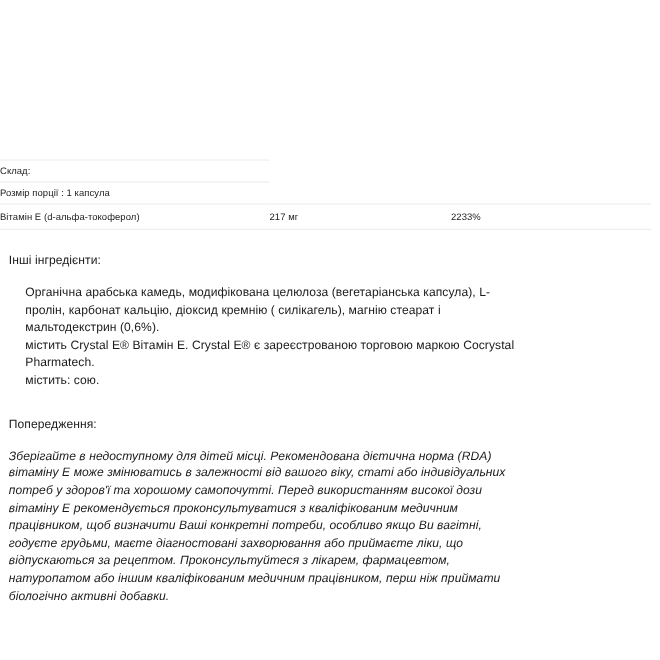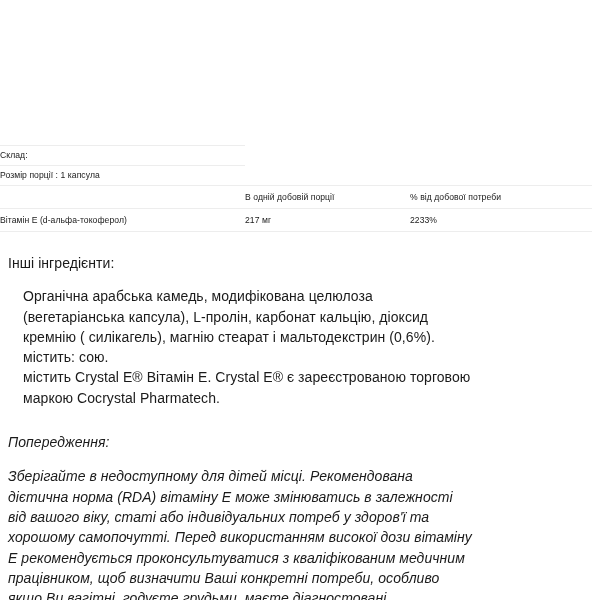--- a/index.html
+++ b/index.html
@@ -57,38 +57,37 @@
 
   tr.row-h { height: 20px; }
   tr.row-h-tall { height: 23px; }
 
   tr.closing-rule td { border-top: 1px solid #ededed; height: 0; }
 
   
   .block {
     padding-left: 8px;
     padding-right: 8px;
-    font-size: 14px;
+    font-size: 11px;
     line-height: 1.45;
     letter-spacing: 0.06px;
   }
   .block-head {
     margin-top: 21px;
     margin-bottom: 0;
   }
   .block-body {
     margin-top: 13px;
     padding-left: 23px;
   }
   .block-body p {
     margin: 0;
   }
   .warn-head {
     margin-top: 24px;
-    font-style: italic;
   }
   .warn-body {
     margin-top: 13px;
     font-style: italic;
   }
 </style>
 </head>
 <body>
 
 <div class="page">
@@ -103,46 +102,41 @@
         <td class="cell-dv"></td>
       </tr>
 
       <tr class="short-rule row-h">
         <td class="cell-name">Розмір порції : 1 капсула</td>
         <td class="cell-amount"></td>
         <td class="cell-dv"></td>
       </tr>
 
 
-      <tr class="full-rule row-h-tall">
-        <td class="cell-name"></td>
-        <td class="cell-amount">В одній добовій порції</td>
-        <td class="cell-dv">% від добової потреби</td>
-      </tr>
 
       <tr class="full-rule row-h-tall">
         <td class="cell-name">Вітамін Е (d-альфа-токоферол)</td>
         <td class="cell-amount">217 мг</td>
         <td class="cell-dv">2233%</td>
       </tr>
 
       <tr class="closing-rule">
         <td class="cell-name"></td>
         <td class="cell-amount"></td>
         <td class="cell-dv"></td>
       </tr>
     </tbody>
   </table>
 
   <div class="block block-head">Інші інгредієнти:</div>
 
   <div class="block block-body">
     <p>Органічна арабська камедь, модифікована целюлоза (вегетаріанська капсула), L-пролін, карбонат кальцію, діоксид кремнію ( силікагель), магнію стеарат і мальтодекстрин (0,6%).</p>
+    <p>містить Crystal E® Вітамін E. Crystal E® є зареєстрованою торговою маркою Cocrystal Pharmatech.</p>
     <p>містить: сою.</p>
-    <p>містить Crystal E® Вітамін E. Crystal E® є зареєстрованою торговою маркою Cocrystal Pharmatech.</p>
   </div>
 
   <div class="block warn-head">Попередження:</div>
 
   <div class="block warn-body">
     <p>Зберігайте в недоступному для дітей місці. Рекомендована дієтична норма (RDA) вітаміну Е може змінюватись в залежності від вашого віку, статі або індивідуальних потреб у здоров'ї та хорошому самопочутті. Перед використанням високої дози вітаміну Е рекомендується проконсультуватися з кваліфікованим медичним працівником, щоб визначити Ваші конкретні потреби, особливо якщо Ви вагітні, годуєте грудьми, маєте діагностовані захворювання або приймаєте ліки, що відпускаються за рецептом. Проконсультуйтеся з лікарем, фармацевтом, натуропатом або іншим кваліфікованим медичним працівником, перш ніж приймати біологічно активні добавки.</p>
   </div>
 
 </div>
 

